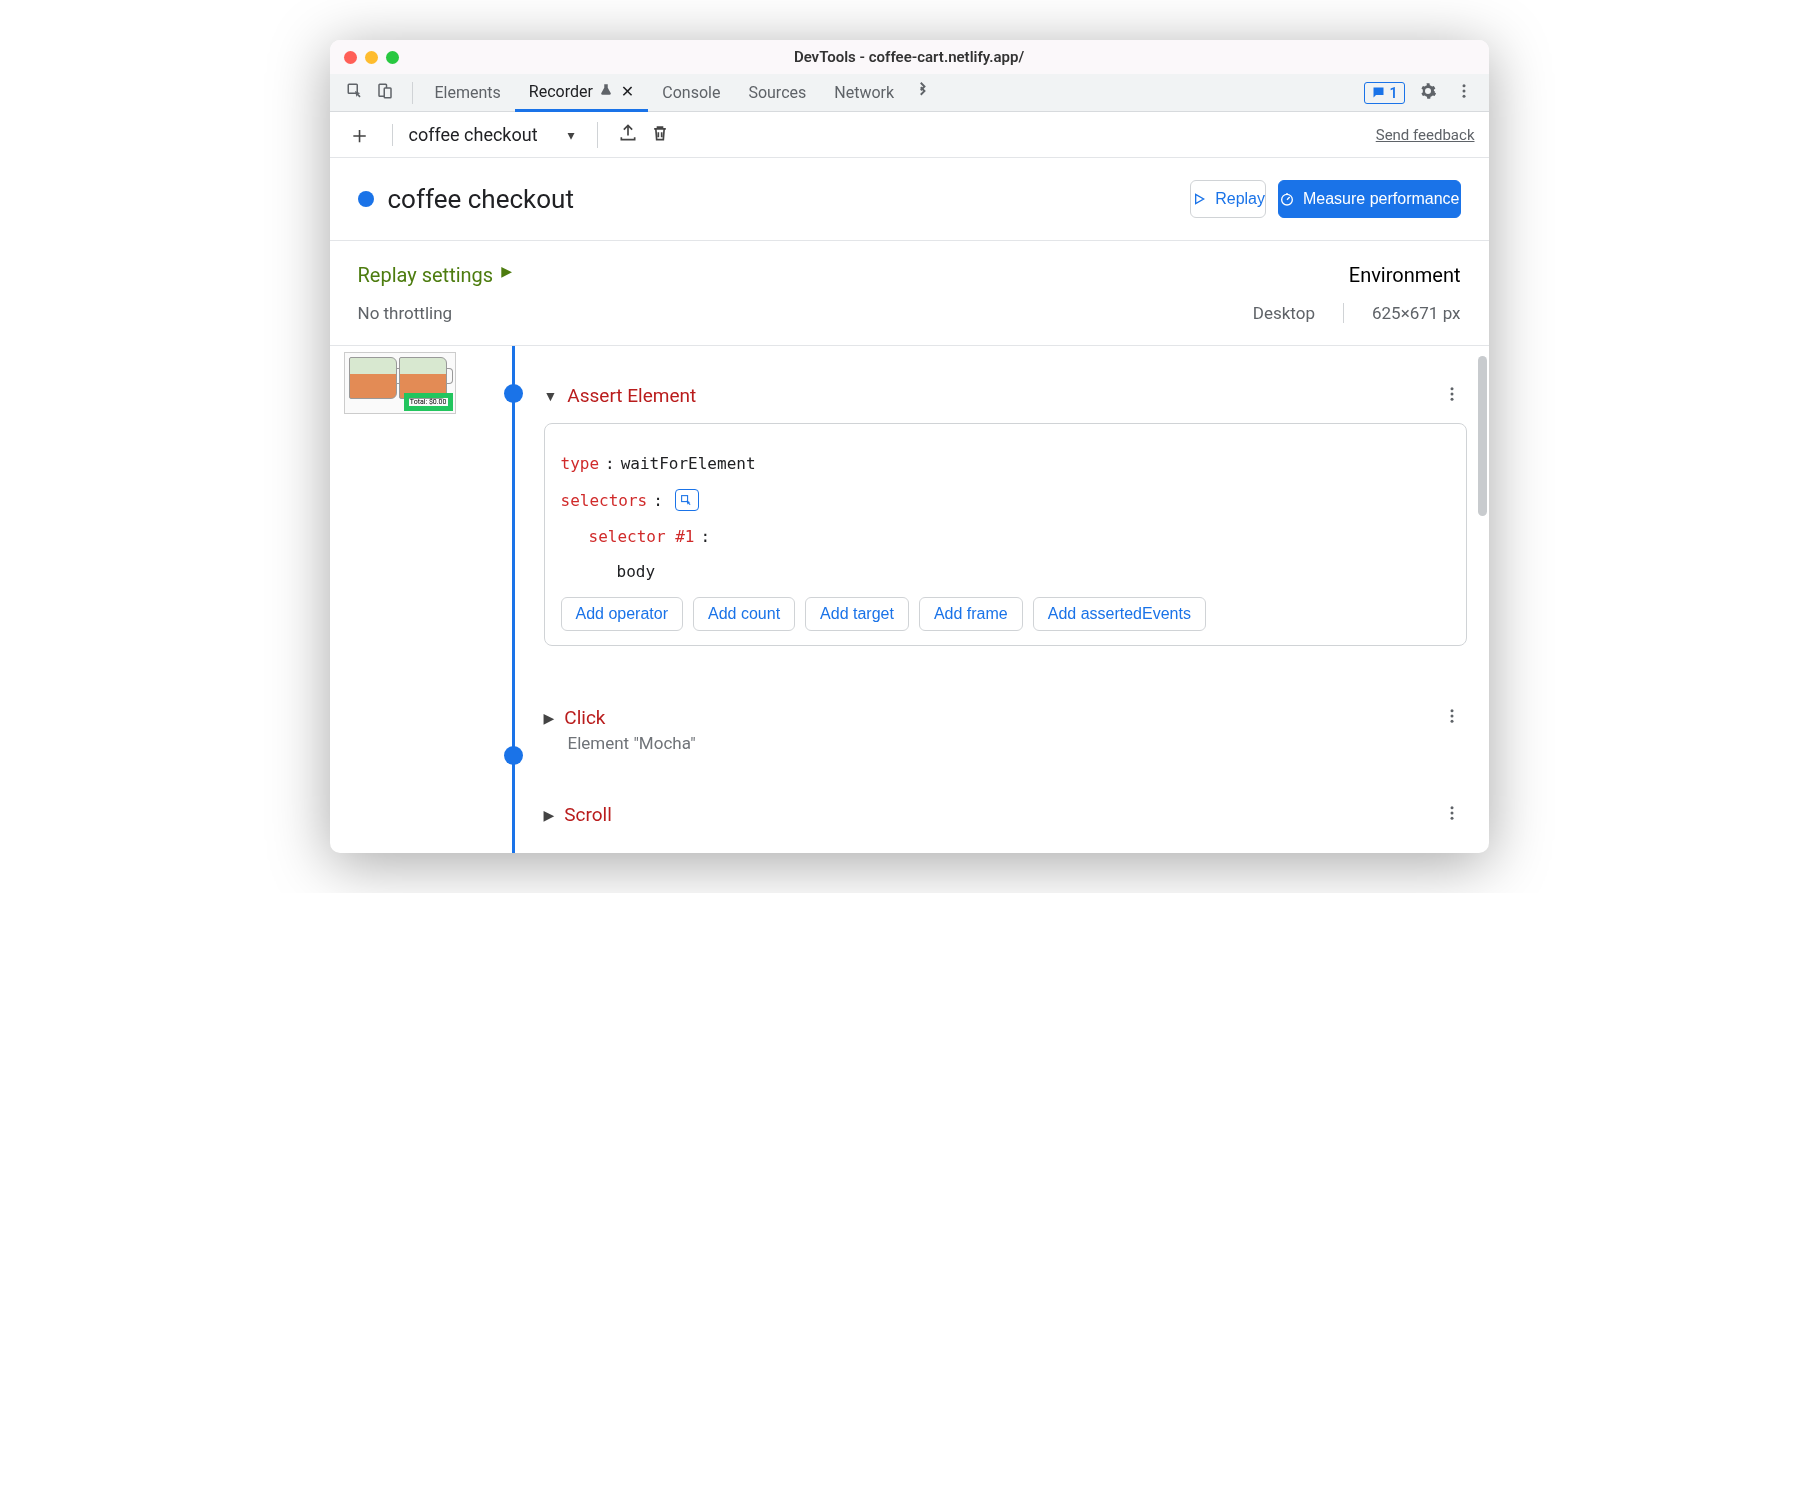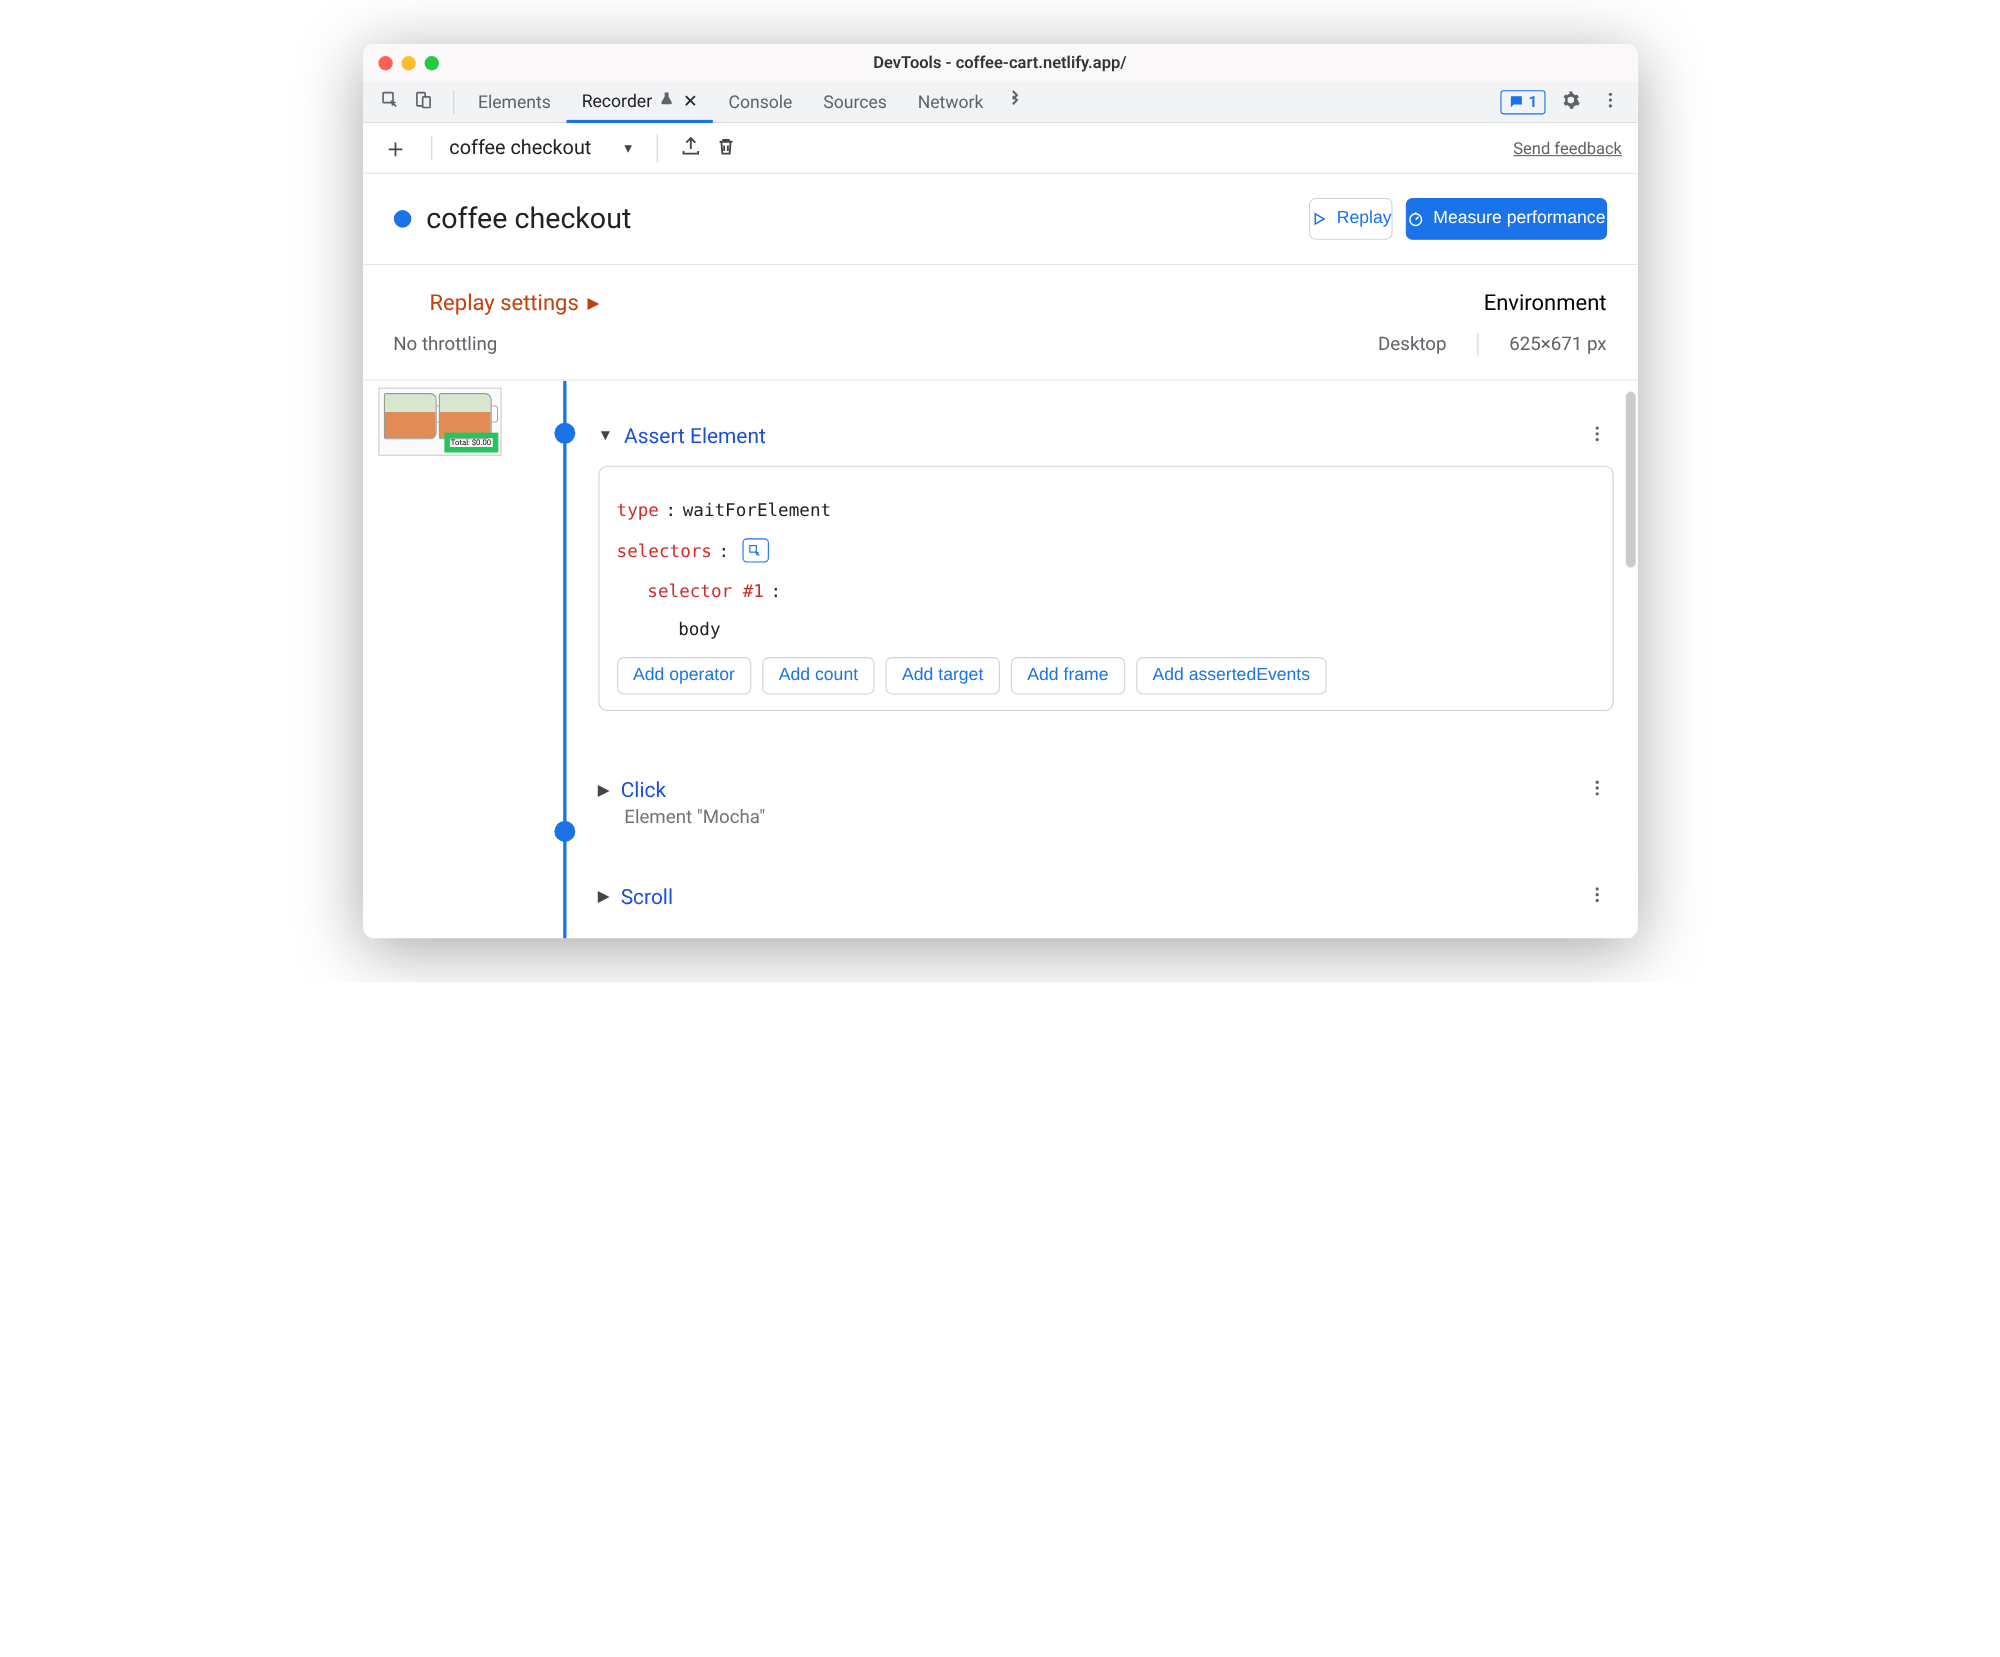--- a/index.html
+++ b/index.html
@@ -46,21 +46,21 @@
 .rec-header { padding: 22px 28px; display: flex; align-items: center; border-bottom: 1px solid #e3e5e8; }
 .rec-dot { width: 16px; height: 16px; border-radius: 50%; background: #1a73e8; margin-right: 14px; }
 .rec-title { font-size: 26px; color: #202124; flex: 1; }
 .btn { display: inline-flex; align-items: center; gap: 8px; height: 38px; padding: 0 0; border-radius: 6px; font-size: 16px; font-weight: 500; cursor: pointer; border: 1px solid #d0d3d6; background: #fff; color: #1a73e8; margin-left: 12px; }
 .btn.primary { background: #1a73e8; color: #fff; border-color: #1a73e8; }
 .btn svg { width: 16px; height: 16px; }
 
 
 .settings { padding: 22px 28px; border-bottom: 1px solid #e3e5e8; display: flex; }
 .settings-left { flex: 1; }
-.settings-title { font-size: 20px; color: #c2410c; display: flex; align-items: center; gap: 8px; margin-bottom: 16px; margin-left: 33px; }
+.settings-title { font-size: 20px; color: #4d7c0f; display: flex; gap: 8px; margin-bottom: 16px; }
 .caret-r { font-size: 14px; }
 .settings-sub { font-size: 17px; color: #5f6368; }
 .settings-right { text-align: right; }
 .env-title { font-size: 20px; margin-bottom: 16px; }
 .env-row { display: flex; gap: 28px; font-size: 17px; color: #5f6368; align-items: center; }
 .env-row .divider { width: 1px; height: 20px; background: #d0d3d6; }
 
 
 .timeline-wrap { flex: 1; overflow: hidden; display: flex; position: relative; }
 .timeline { flex: 1; overflow-y: auto; padding: 10px 22px 10px 14px; position: relative; }
@@ -69,21 +69,21 @@
 .thumb .mug:after { content: ""; position: absolute; right: -7px; top: 10px; width: 6px; height: 14px; border: 1px solid #999; border-left: none; border-radius: 0 4px 4px 0; }
 .thumb .col { display: flex; flex-direction: column; gap: 1px; font-size: 6px; color: #444; }
 .thumb .total { position: absolute; right: 2px; bottom: 2px; font-size: 7px; border: 5px solid #22c55e; padding: 0 1px; }
 
 .track-line { position: absolute; left: 182px; top: 0; width: 3px; height: 100%; background: #1a73e8; }
 .step-dot { position: absolute; left: 174px; width: 19px; height: 19px; background: #1a73e8; border-radius: 50%; }
 
 .step { margin-left: 200px; padding: 4px 0 24px; position: relative; }
 .step-head { display: flex; align-items: center; gap: 10px; }
 .step-caret { font-size: 14px; color: #444; }
-.step-title { font-size: 19px; color: #1d4ed8; }
+.step-title { font-size: 19px; color: #b91c1c; }
 .step-sub { font-size: 17px; color: #6f7378; margin-left: 24px; margin-top: 4px; }
 .step-menu { margin-left: auto; color: #5f6368; cursor: pointer; padding: 0 6px; }
 
 .code-box { margin: 16px 0 0 0; border: 1px solid #d0d3d6; border-radius: 8px; padding: 14px 16px; font-family: ui-monospace, "SF Mono", Menlo, Consolas, monospace; font-size: 16px; }
 .code-box .k { color: #d02a2a; }
 .code-box .v { color: #202124; }
 .code-row { margin: 16px 0; display: flex; align-items: center; gap: 6px; }
 .indent1 { padding-left: 28px; }
 .indent2 { padding-left: 56px; }
 .select-icon { display: inline-flex; width: 24px; height: 22px; border: 1.5px solid #1a73e8; border-radius: 4px; align-items: center; justify-content: center; margin-left: 6px; }

